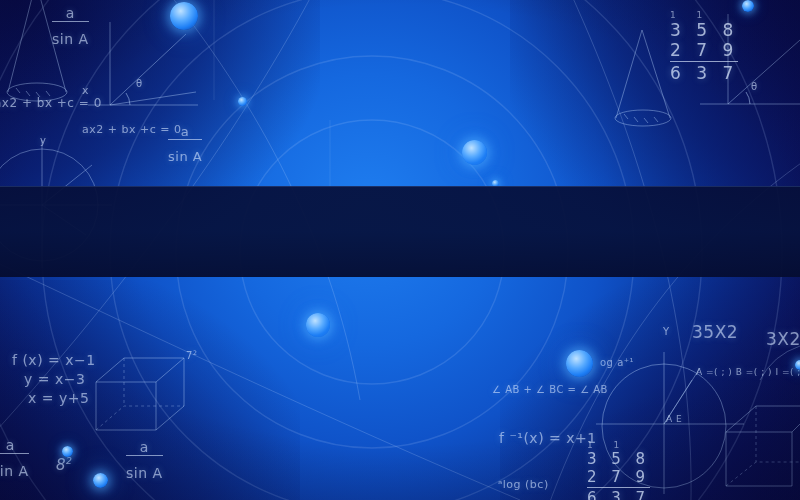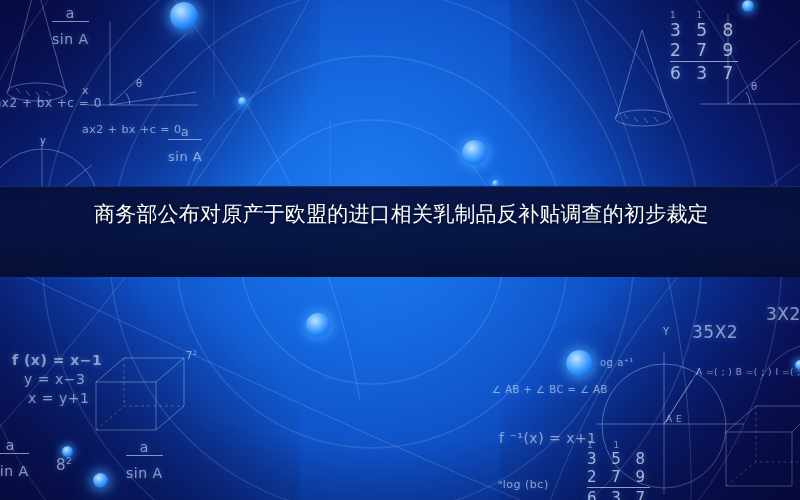--- a/index.html
+++ b/index.html
@@ -202,33 +202,33 @@
 
   <div class="bg-vign"></div>
 
   <div id="formula-layer">
       <div class="formula" style="left: 52px; top: 6px; font-size: 14px;"><span class="frac"><span class="num">a</span><span class="den">sin&nbsp;A</span></span></div>
       <div class="formula" style="left: -6px; top: 96px; font-size: 12px;">ax2 + bx +c = 0</div>
       <div class="formula" style="left: 82px; top: 123px; font-size: 11px;">ax2 + bx +c = 0</div>
       <div class="formula" style="left: 168px; top: 125px; font-size: 13px;"><span class="frac"><span class="num">a</span><span class="den">sin&nbsp;A</span></span></div>
       <div class="formula" style="left: 82px; top: 84px; font-size: 11px;">x</div>
       <div class="formula" style="left: 40px; top: 135px; font-size: 10px;">y</div>
-      <div class="formula" style="left: 12px; top: 352px; font-size: 14px; font-weight: bold;">f (x) = x−1</div>
+      <div class="formula" style="left: 12px; top: 352px; font-size: 14px;">f (x) = x−1</div>
       <div class="formula" style="left: 24px; top: 371px; font-size: 14px;">y = x−3</div>
-      <div class="formula" style="left: 28px; top: 390px; font-size: 14px;">x = y+1</div>
+      <div class="formula" style="left: 28px; top: 390px; font-size: 14px;">x = y+5</div>
       <div class="formula" style="left: -8px; top: 438px; font-size: 14px;"><span class="frac"><span class="num">a</span><span class="den">sin&nbsp;A</span></span></div>
-      <div class="formula" style="left: 56px; top: 455px; font-size: 15px;">8<sup style="font-size:.62em">2</sup></div>
+      <div class="formula" style="left: 56px; top: 455px; font-size: 15px; font-style: italic;">8<sup style="font-size:.62em">2</sup></div>
       <div class="formula" style="left: 126px; top: 440px; font-size: 14px;"><span class="frac"><span class="num">a</span><span class="den">sin&nbsp;A</span></span></div>
       <div class="formula" style="left: 186px; top: 349px; font-size: 10px;">7<sup style="font-size:.62em">2</sup></div>
       <div class="formula" style="left: 499px; top: 430px; font-size: 14px;">f ⁻¹(x) = x+1</div>
       <div class="formula" style="left: 492px; top: 384px; font-size: 10px;">∠ AB + ∠ BC = ∠ AB</div>
       <div class="formula" style="left: 498px; top: 478px; font-size: 11px;">ᵃlog (bc)</div>
       <div class="formula" style="left: 600px; top: 357px; font-size: 10px;">og  a⁺¹</div>
       <div class="formula" style="left: 692px; top: 322px; font-size: 17px;">35X2</div>
-      <div class="formula" style="left: 766px; top: 304px; font-size: 17px;">3X2</div>
+      <div class="formula" style="left: 766px; top: 329px; font-size: 17px;">3X2</div>
       <div class="formula" style="left: 663px; top: 326px; font-size: 10px;">Y</div>
       <div class="formula" style="left: 696px; top: 367px; font-size: 9px;">A =( ; )  B =( ; )  I =( ;</div>
       <div class="formula" style="left: 666px; top: 414px; font-size: 9px;">A  E</div>
       <div class="formula" style="left: 136px; top: 78px; font-size: 10px;">θ</div>
       <div class="formula" style="left: 751px; top: 81px; font-size: 10px;">θ</div>
     </div>
 
   <div id="sum-layer">
       <div class="sumblk" style="left: 670px; top: 10px; font-size: 17px;">
         <span class="carry">1 1</span>
@@ -253,15 +253,14 @@
       <div class="dot sm" style="left: 492px; top: 180px; width: 7px; height: 7px;"></div>
       <div class="dot" style="left: 306px; top: 313px; width: 24px; height: 24px;"></div>
       <div class="dot" style="left: 566px; top: 350px; width: 27px; height: 27px;"></div>
       <div class="dot sm" style="left: 62px; top: 446px; width: 11px; height: 11px;"></div>
       <div class="dot" style="left: 93px; top: 473px; width: 15px; height: 15px;"></div>
       <div class="dot sm" style="left: 742px; top: 0px; width: 12px; height: 12px;"></div>
       <div class="dot sm" style="left: 795px; top: 360px; width: 10px; height: 10px;"></div>
     </div>
 
   <div class="title-band"></div>
-  <div class="title-text">商务部公布对原产于欧盟的进口相关乳制品反补贴调查的初步裁定</div>
 
 </div>
 
 </body></html>

